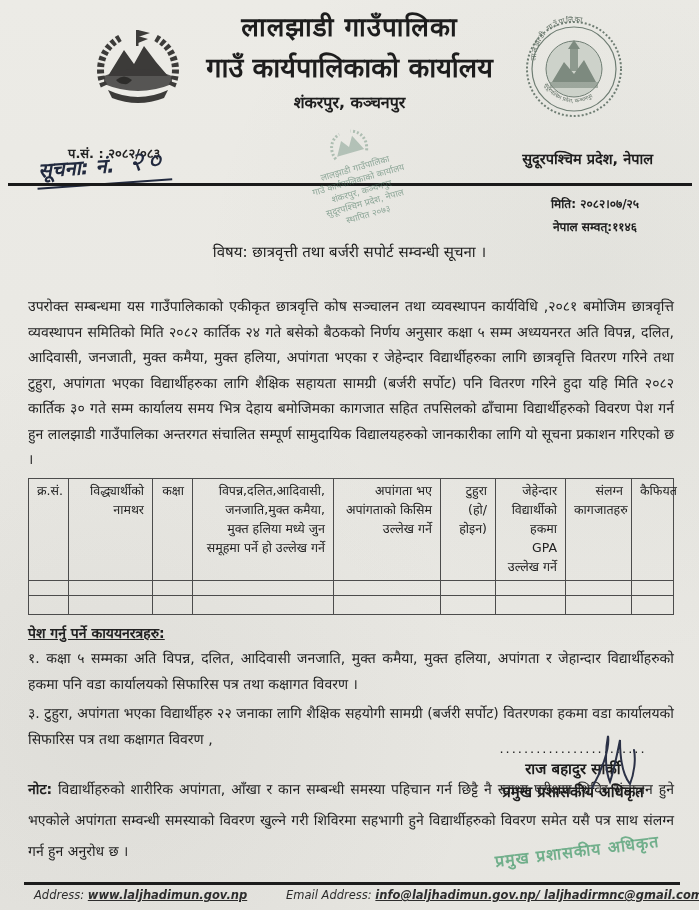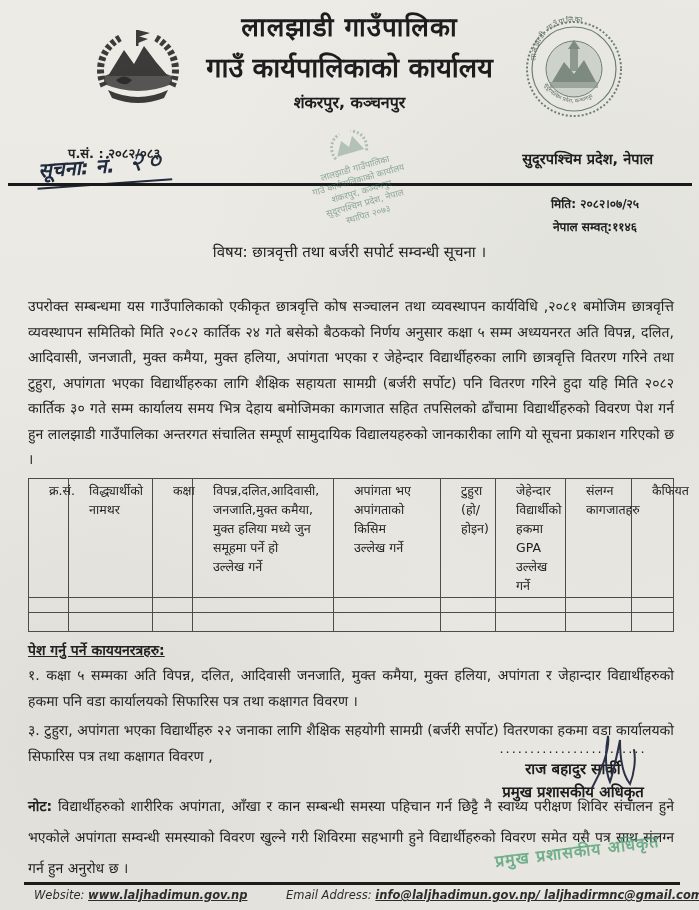--- a/index.html
+++ b/index.html
@@ -41,21 +41,21 @@
   .watermark .wm-line{ font-size:9px; line-height:12px; white-space:nowrap; }
   .wm-emblem{ opacity:.6; }
   .date-block{ position:absolute; left:500px; top:193px; width:190px; text-align:center; }
   .date-block div{ font-size:12px; font-weight:bold; line-height:23px; color:#1d1d1d; }
   .subject{ position:absolute; left:0; right:0; top:241px; text-align:center; font-size:15px; font-weight:normal; color:#1c1c1c; }
   
   .content{ position:absolute; left:28px; top:294px; width:646px; }
   .body-par{ font-size:14px; line-height:25.5px; text-align:justify; color:#232323; }
   .tapasil{ font-size:14px; font-weight:bold; margin-top:6px; }
   table.schema{ border-collapse:collapse; table-layout:fixed; width:645px; margin-top:5px; }
-  table.schema th, table.schema td{ border:1.3px solid #4c4c4c; vertical-align:top; text-align:left; padding:2px 20px; }
+  table.schema th, table.schema td{ border:1.3px solid #4c4c4c; vertical-align:top; text-align:right; padding:2px 8px; }
   table.schema th{ font-size:12.5px; font-weight:normal; line-height:19px; color:#222; }
   tr.hdr{ height:102px; }
   tr.empty1{ height:15px; } tr.empty2{ height:19px; }
   .docs-head{ font-size:14px; font-weight:bold; text-decoration:underline; margin-top:8px; }
   .doc-item{ font-size:14px; line-height:26px; text-align:justify; margin-top:3px; color:#232323; }
   .note-par{ font-size:14px; line-height:31px; text-align:justify; margin-top:22px; color:#1f1f1f; }
   .note-par b{ font-weight:bold; }
   
   .sig-block{ position:absolute; left:468px; top:744px; width:210px; text-align:center; }
   .sig-scribble{ position:absolute; right:28px; top:-14px; }
@@ -221,20 +221,20 @@
     </svg>
     <div class="sig-dots">........................</div>
     <div class="sig-name">राज बहादुर सार्की</div>
     <div class="sig-title">प्रमुख प्रशासकीय अधिकृत</div>
   </div>
   <div class="stamp-green">प्रमुख प्रशासकीय अधिकृत</div>
 
   <div class="footer-line"></div>
   <div class="footer">
     <span class="site">
-      <span>Website: </span><span class="url">www.laljhadimun.gov.np</span>
+      <span>Address: </span><span class="url">www.laljhadimun.gov.np</span>
     </span>
     <span class="mail">
       <span>Email Address: </span><span class="url">info@laljhadimun.gov.np/ laljhadirmnc@gmail.com</span>
     </span>
   </div>
 
 </div>
 
 </body></html>

